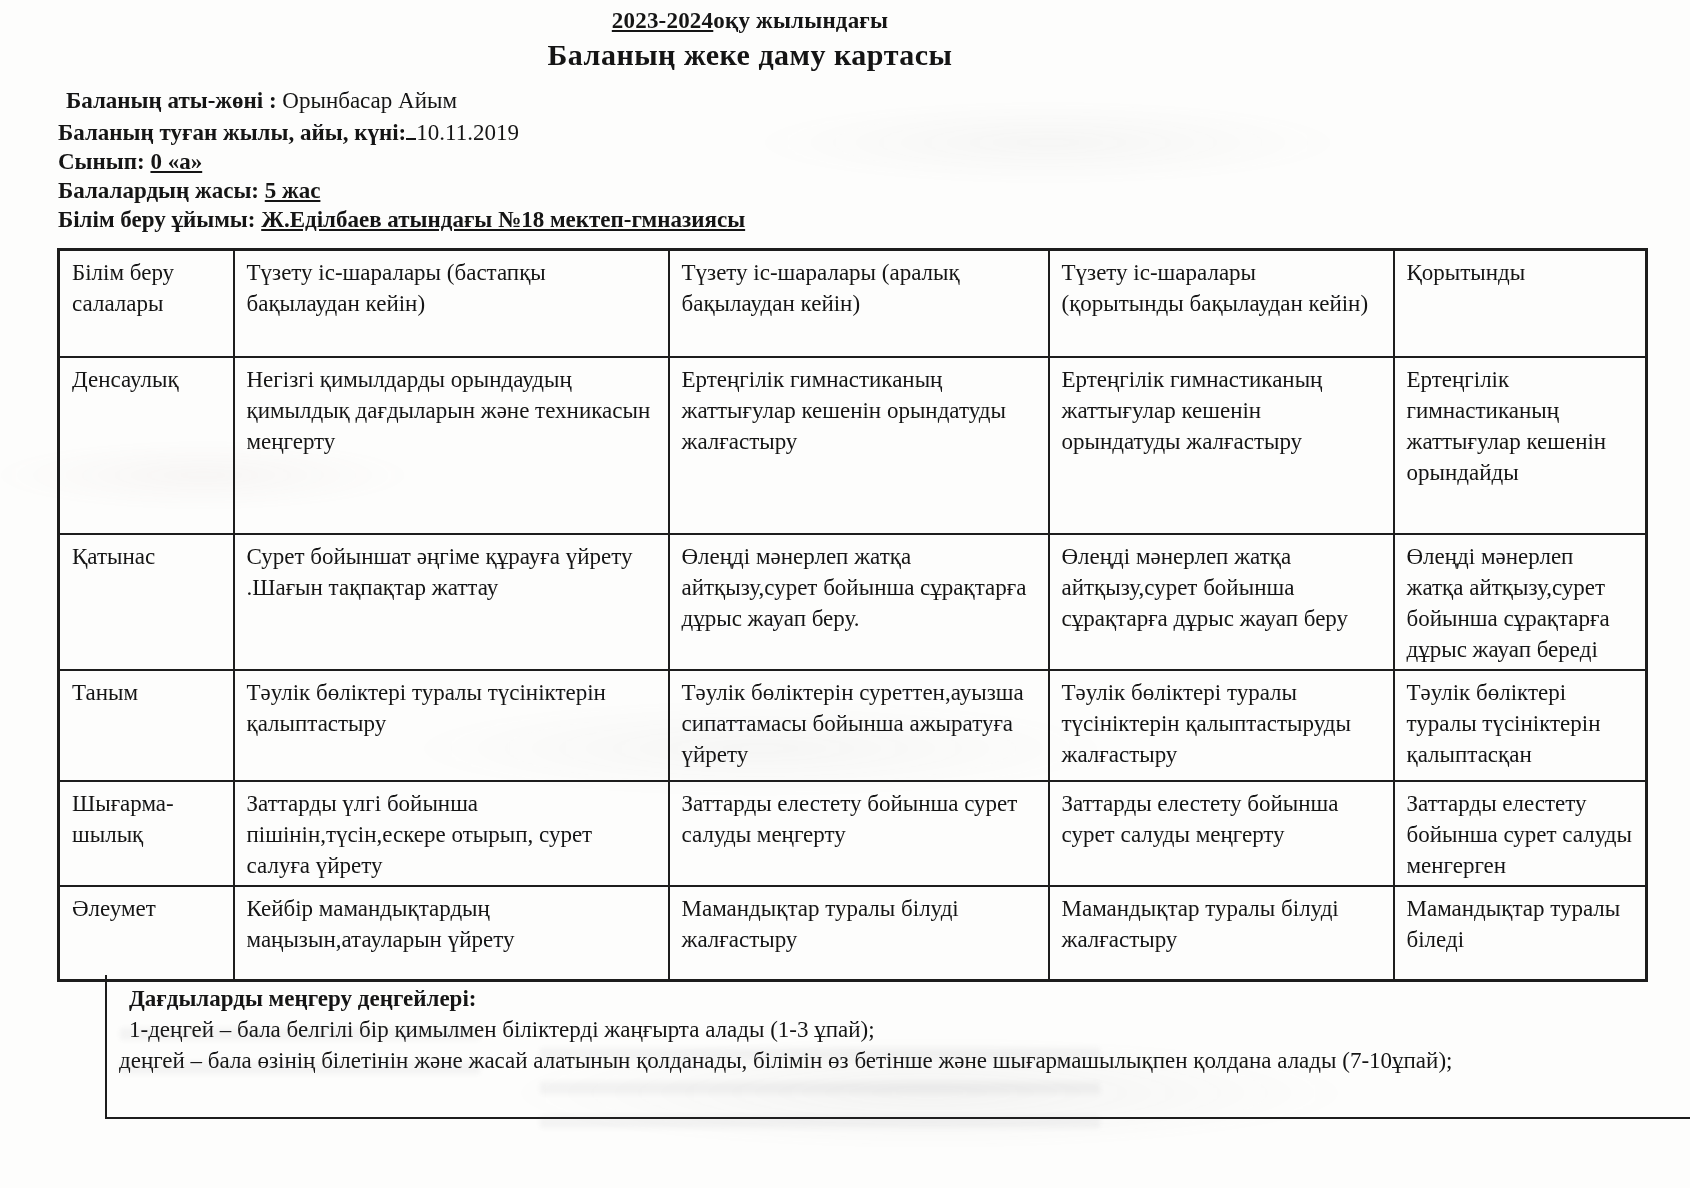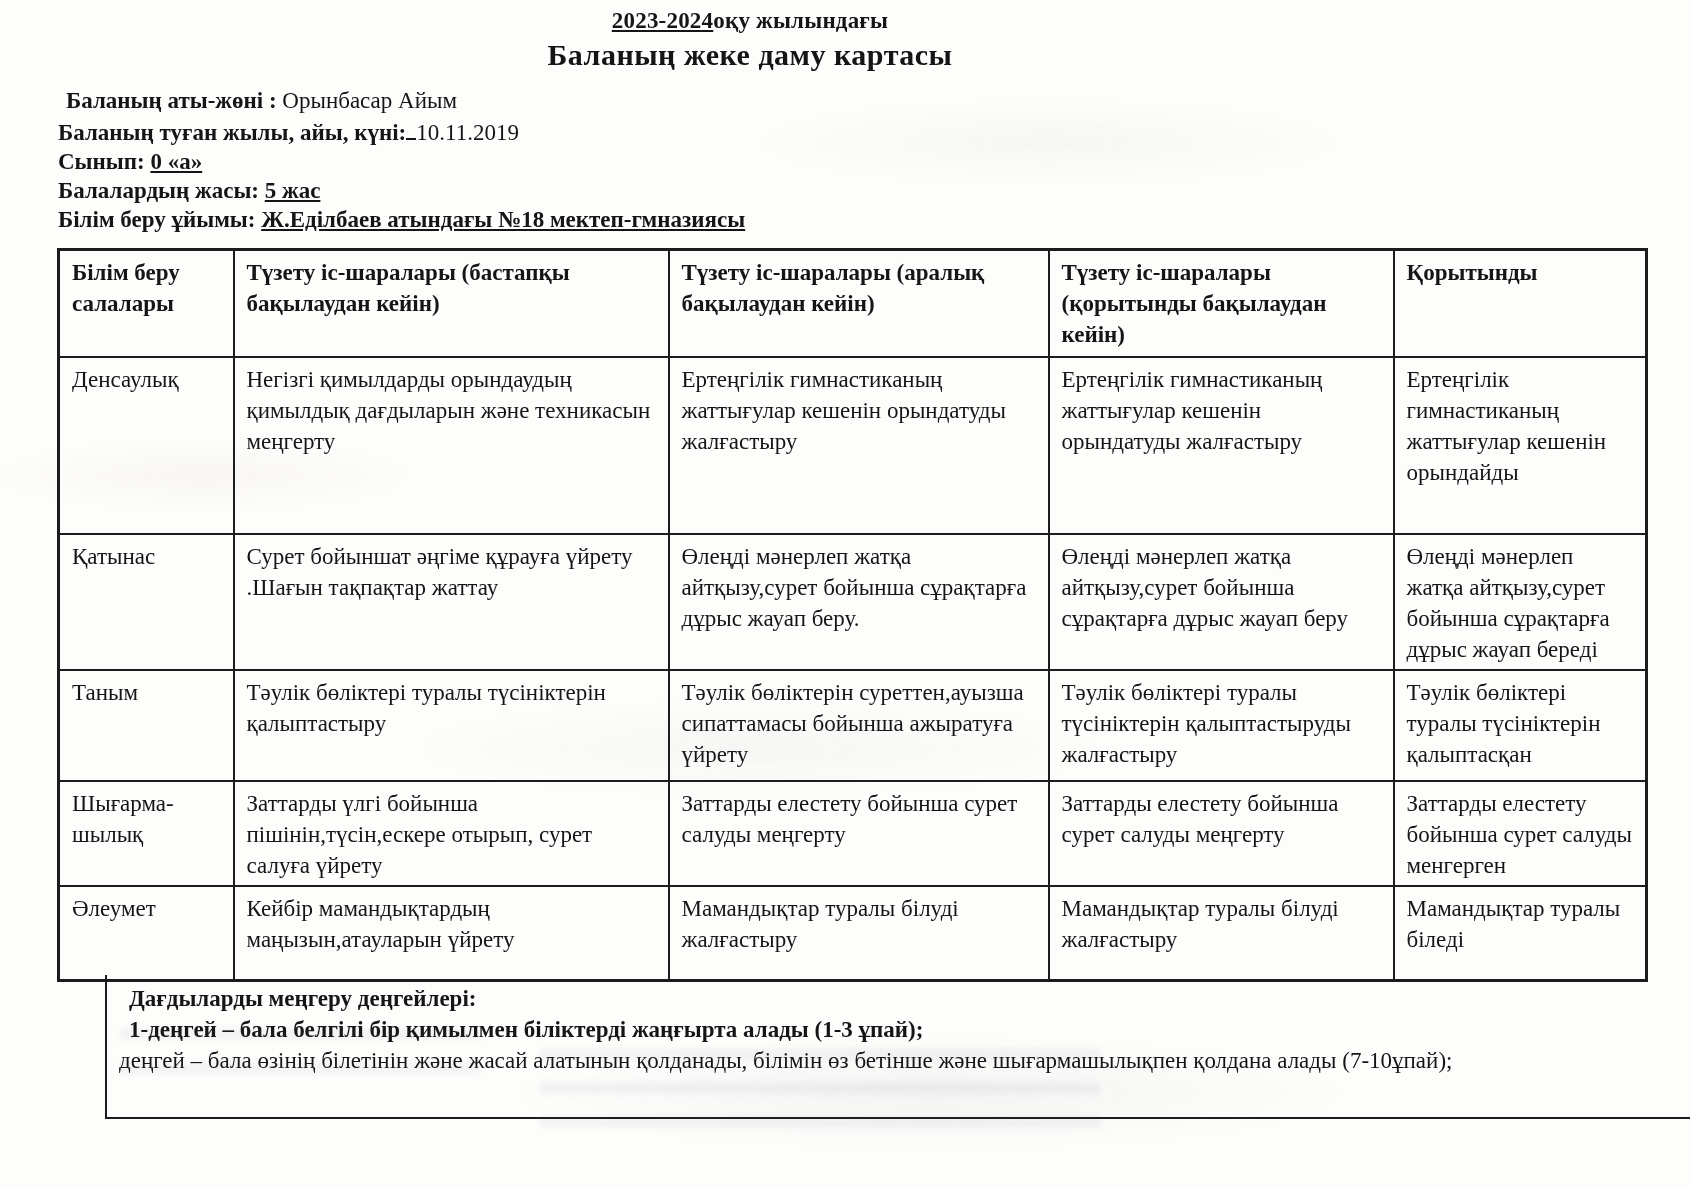--- a/index.html
+++ b/index.html
@@ -53,36 +53,36 @@
   table.dev col.c5{width:253px;}
   table.dev th, table.dev td{
     border:2px solid #1d1d1d;
     vertical-align:top;
     padding:6px 10px 4px 12px;
     text-align:left;
     font-weight:normal;
     word-wrap:break-word;
   }
   table.dev{ border:3px solid #1d1d1d; }
-  table.dev th{ font-weight:bold; }
+  table.dev th{ font-weight:normal; }
   th.cth{ text-align:center; }
   td.area{ font-weight:bold; }
   tr.hdr{ height:107px; }
   tr.r0{ height:177px; } tr.r1{ height:136px; } tr.r2{ height:111px; }
   tr.r3{ height:104px; } tr.r4{ height:95px;margin-left:16px; }
 
   .legend{
     position:absolute; left:57px; top:975px; width:1564px; height:118px;
     border:2px solid #1d1d1d; border-top:none;
     padding:8px 10px 16px 12px;
     font-size:23px; line-height:31px;margin-left:48px;
   }
   .legend .lt{ font-weight:bold; padding-left:10px; }
   .legend .ll{ font-weight:normal; }
-  .legend .ll.l0, .legend .ll.l1{ padding-left:10px;font-weight:bold; }
+  .legend .ll.l0, .legend .ll.l1{ padding-left:10px; }
 </style>
 </head>
 <body>
 
 <div class="page">
   <div class="scan-noise"></div>
 
   <div class="titles">
     <div class="year-line"><span class="u">2023-2024</span><span>оқу жылындағы</span></div>
     <div class="doc-title">Баланың жеке даму картасы</div>

